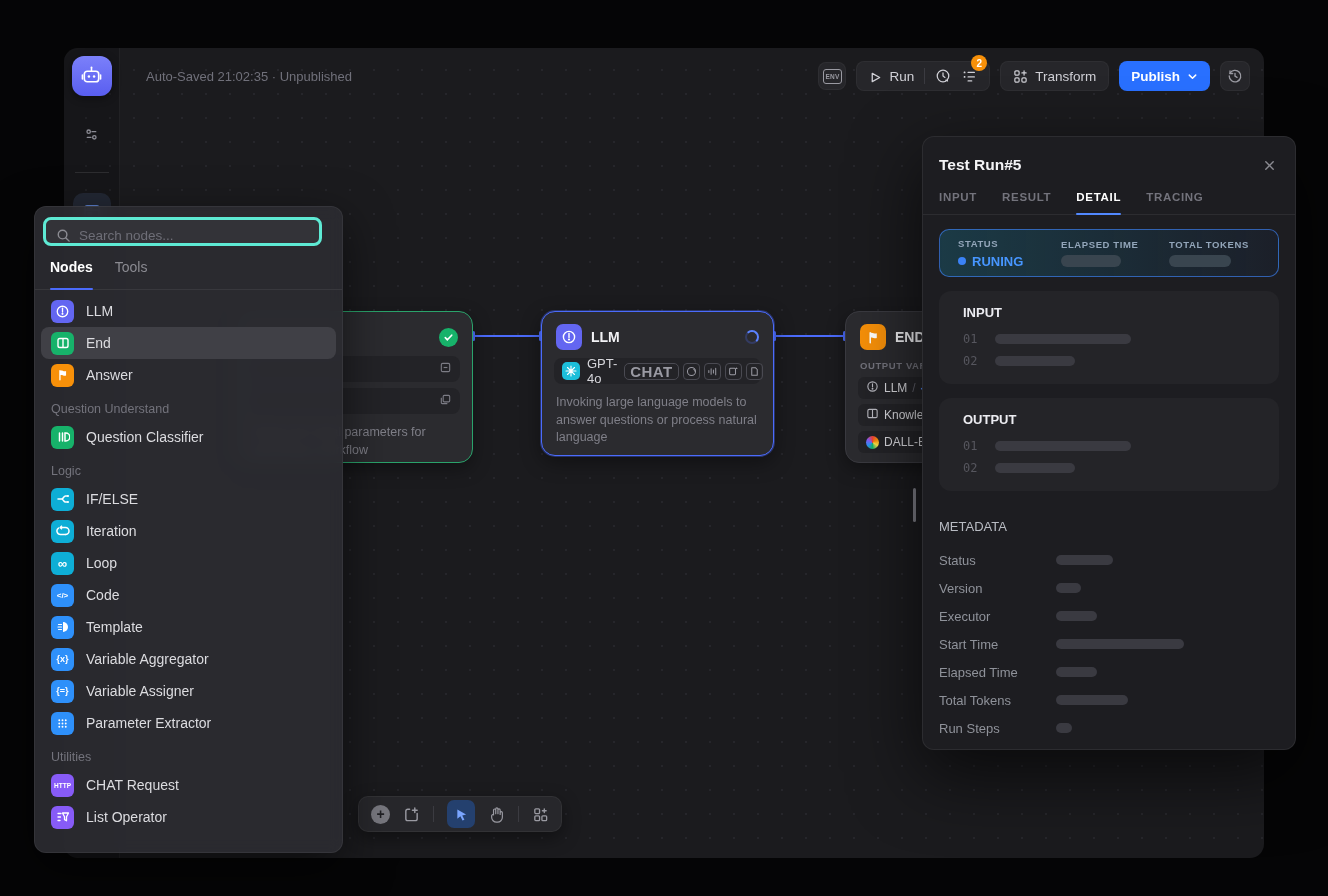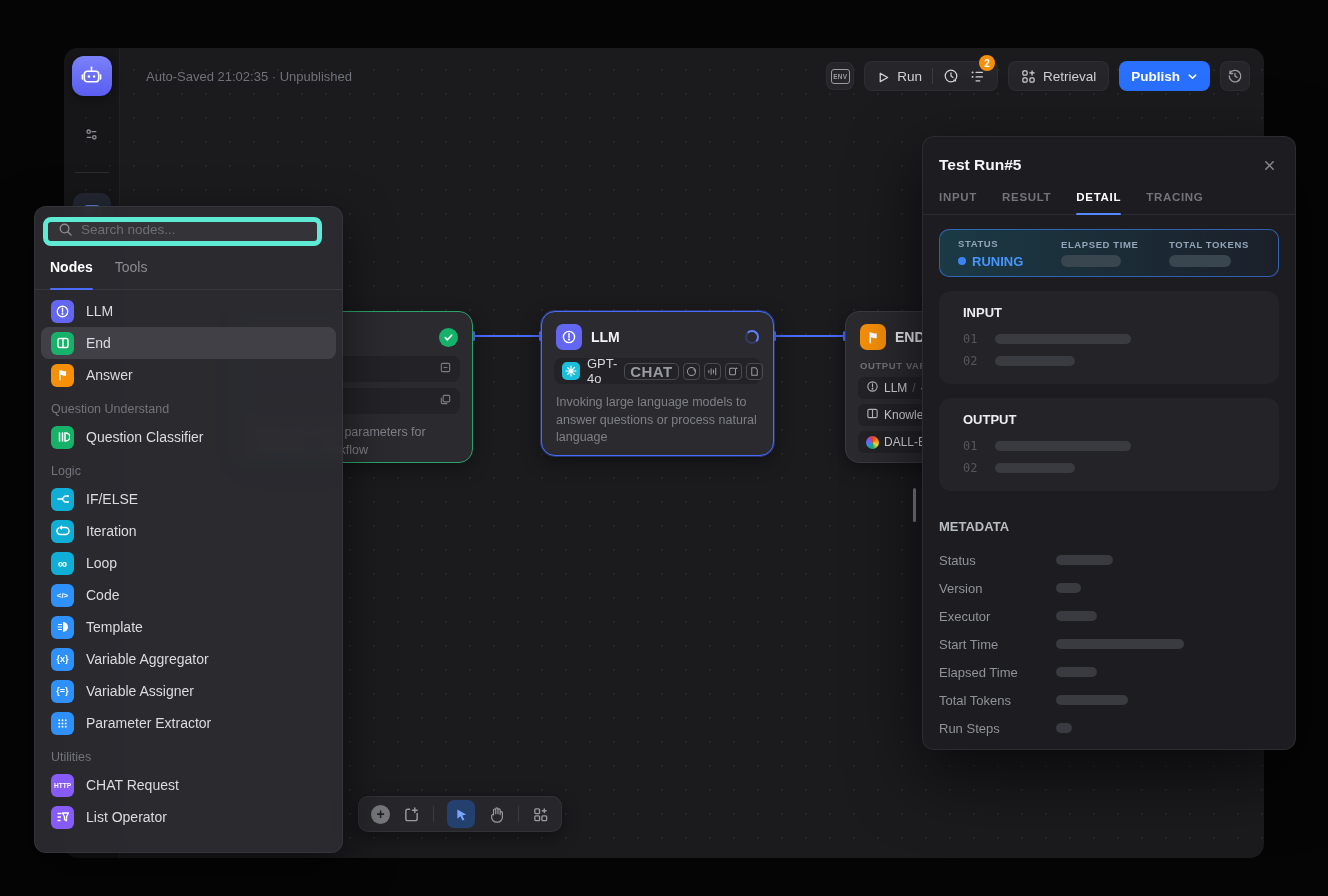--- a/index.html
+++ b/index.html
@@ -67,22 +67,22 @@
   
   .toolbar{position:absolute;display:flex;align-items:center;gap:13px;height:36px;padding:0 12px;background:#27272b;
     border:1px solid rgba(255,255,255,.05);border-radius:10px;box-shadow:0 6px 18px rgba(0,0,0,.4);color:#9a9aa2}
   .tb-active{width:28px;height:28px;border-radius:7px;background:#24406e;display:grid;place-items:center;color:#7aa5ff}
   .plus-circle{width:19px;height:19px;border-radius:50%;background:#77777e;color:#1f1f23;display:grid;place-items:center;font-size:14px;font-weight:700;line-height:1}
 
   
   #node-panel{position:absolute;left:34px;top:206px;width:309px;height:647px;z-index:40;
     background:rgba(43,43,48,.93);backdrop-filter:blur(7px);-webkit-backdrop-filter:blur(7px);
     border:1px solid rgba(255,255,255,.06);border-radius:12px;box-shadow:0 16px 48px rgba(0,0,0,.55);overflow:hidden}
-  .search-box{margin:10px 20px 0 8px;height:29px;background:#333338;border:5px solid #5eead4;border-radius:8px;
-    display:flex;align-items:flex-start;gap:8px;padding:0 10px;color:#8b8b92}
+  .search-box{margin:10px 20px 0 8px;height:29px;background:#333338;border:3px solid #5eead4;border-radius:8px;
+    display:flex;align-items:flex-end;gap:8px;padding:0 10px;color:#8b8b92}
   .search-ph{color:#6e6e77;font-size:13.5px}
   .np-tabs{display:flex;gap:22px;padding:13px 15px 0;border-bottom:1px solid rgba(255,255,255,.07)}
   .np-tab{font-size:14px;color:#8b8b92;padding-bottom:14px;position:relative;cursor:pointer}
   .np-tab.active{color:#fff;font-weight:700}
   .np-tab.active::after{content:"";position:absolute;left:0;right:0;bottom:-1px;height:2px;background:#4b6bfb;border-radius:2px}
   .np-list{padding-top:5px}
   .np-item{height:32px;display:flex;align-items:center;gap:12px;padding:0 16px;font-size:14px;color:#dcdce0;cursor:pointer}
   .np-item.active{background:#404046;border-radius:8px;margin:0 6px;padding:0 10px}
   .nicon{width:23px;height:23px;border-radius:6px;display:grid;place-items:center;color:#fff;flex:none;font-weight:700}
   .c-indigo{background:#6366f1}.c-green{background:#17b26a}.c-orange{background:#f79009}
@@ -105,21 +105,21 @@
   .sc-col{display:flex;flex-direction:column;gap:5px}
   .sc-label{font-size:9.5px;font-weight:700;letter-spacing:.6px;color:#93a6ba}
   .sc-val{display:flex;align-items:center;gap:6px;font-size:13px;font-weight:700;color:#4796ff}
   .dot{width:8px;height:8px;border-radius:50%;background:#3b82f6}
   .sk{height:10px;border-radius:6px;background:#3a3a41}
   .sk-blue{height:12px;border-radius:6px;background:#39454f}
   .rp-card{margin:14px 16px 0;background:#242428;border-radius:12px;padding:14px 24px 16px}
   .rp-card-title{font-size:13px;font-weight:700;color:#ececf1;margin-bottom:12px}
   .code-row{display:flex;align-items:center;gap:14px;margin-top:8px}
   .lineno{font-family:"DejaVu Sans Mono",monospace;font-size:12px;color:#56565e;width:18px}
-  .meta-title{padding:28px 16px 0;font-size:13px;font-weight:700;color:#b9bcc3}
+  .meta-title{padding:28px 16px 0;font-size:13px;font-weight:400;color:#b9bcc3}
   .meta-row{display:flex;align-items:center;height:28px;padding:0 16px;margin-top:0}
   .meta-label{width:93px;font-size:13px;color:#8f929a}
   .meta-row .sk{margin-left:24px}
 </style>
 </head>
 <body>
 
 <div id="window">
 
   <div class="edge" style="left:409px;top:287px;width:68px"></div>
@@ -334,21 +334,21 @@
         <span class="badge">2</span>
       </span>
     </span>
     <span class="btn">
       <svg width="15" height="15" viewBox="0 0 16 16">
           <rect x="2" y="2" width="4.5" height="4.5" rx="1.2" fill="none" stroke="currentColor" stroke-width="1.3"></rect>
           <rect x="2" y="9.5" width="4.5" height="4.5" rx="1.2" fill="none" stroke="currentColor" stroke-width="1.3"></rect>
           <rect x="9.5" y="9.5" width="4.5" height="4.5" rx="1.2" fill="none" stroke="currentColor" stroke-width="1.3"></rect>
           <path d="M11.8 2v4.5M9.5 4.2H14" stroke="currentColor" stroke-width="1.3" stroke-linecap="round"></path>
         </svg>
-      <span>Retrieval</span>
+      <span>Transform</span>
     </span>
     <span class="btn publish">
       <span>Publish</span>
       <svg width="11" height="11" viewBox="0 0 12 12">
           <path d="M2.5 4.5L6 8l3.5-3.5" fill="none" stroke="#fff" stroke-width="1.6" stroke-linecap="round" stroke-linejoin="round"></path>
         </svg>
     </span>
     <span class="btn btn-sq" style="width:30px;height:30px">
       <svg width="16" height="16" viewBox="0 0 18 18">
           <path d="M3.2 6.2A6.5 6.5 0 112.5 9" fill="none" stroke="#9a9aa2" stroke-width="1.5" stroke-linecap="round"></path>

